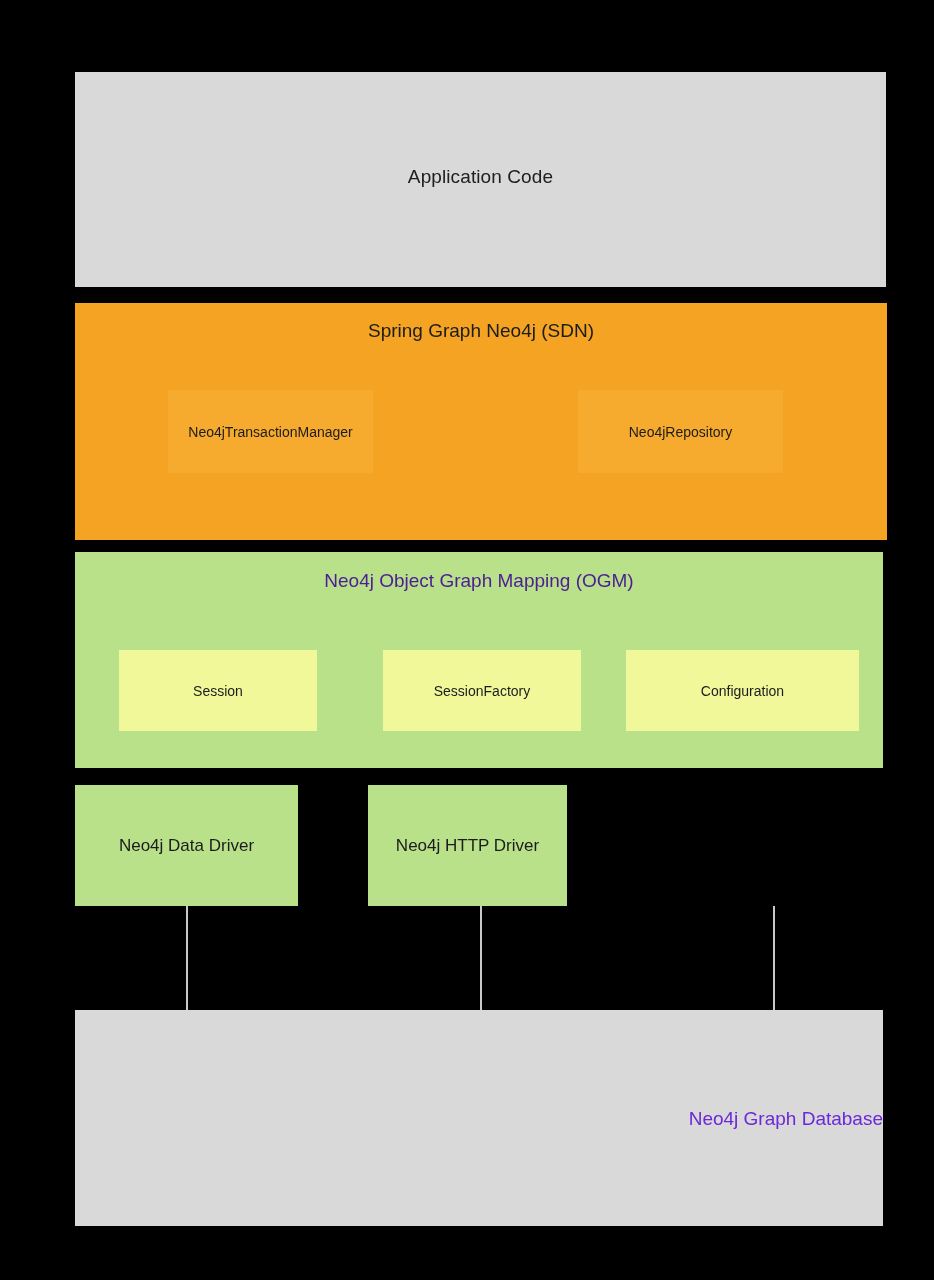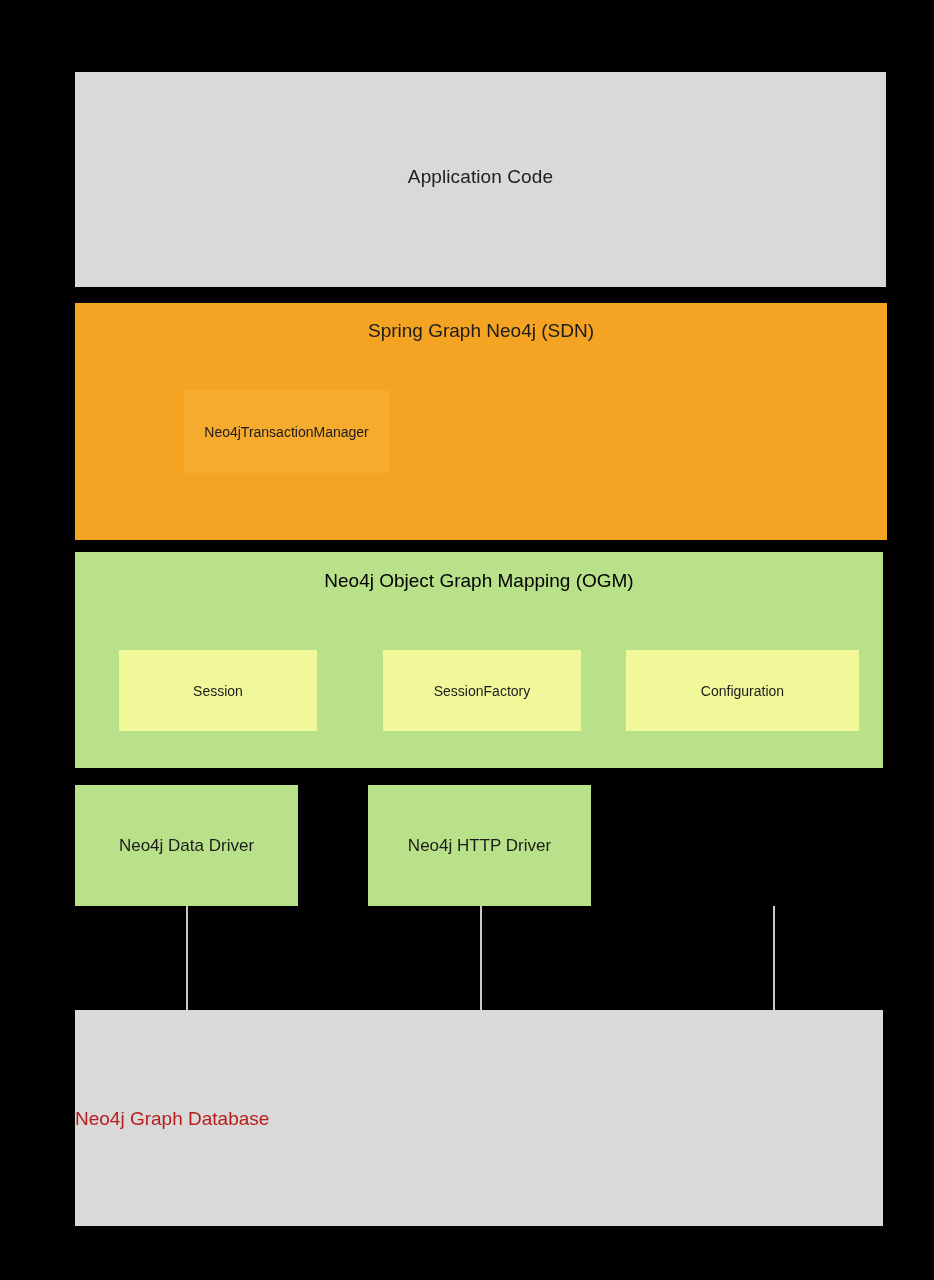--- a/index.html
+++ b/index.html
@@ -66,36 +66,36 @@
     position: absolute;
     background: #f6aa2e;
     top: 87px;
     height: 83px;
     display: flex;
     align-items: center;
     justify-content: center;
     font-size: 14px;
     color: #1c1c1c;
   }
-  #sdn-sub-txmgr { left: 109px;  width: 205px; }
+  #sdn-sub-txmgr { left: 93px;  width: 205px; }
   #sdn-sub-repo  { left: 503px;  width: 205px; }
 
   
   #ogm {
     left: 75px;  top: 552px;
     width: 808px; height: 216px;
     background: #b8e189;
   }
   #ogm .layer-title {
     position: absolute;
     left: 0; right: 0;
     top: 18px;
     text-align: center;
     font-size: 19px;
-    color: #000000;
+    color: #4c1d95;
   }
   .ogm-sub {
     position: absolute;
     top: 98px;
     height: 81px;
     background: #f0f89a;
     display: flex;
     align-items: center;
     justify-content: center;
     font-size: 14px;
@@ -112,21 +112,21 @@
     height: 121px;
     background: #b8e189;
     display: flex;
     align-items: center;
     justify-content: center;
     font-size: 17px;
     color: #1c1c1c;
     white-space: nowrap;
   }
   #driver-bolt     { left: 75px;  width: 223px; }
-  #driver-http     { left: 368px; width: 223px; }
+  #driver-http     { left: 368px; width: 199px; }
   #driver-embedded { left: 659px; width: 224px; }
 
   
   .connector {
     position: absolute;
     top: 906px;
     width: 2px;
     height: 104px;
     background: #c9c9c9;
   }
@@ -137,37 +137,38 @@
   
   #graph-db {
     left: 75px;  top: 1010px;
     width: 808px; height: 216px;
     background: #d9d9d9;
   }
   #graph-db .layer-title {
     position: absolute;
     left: 0; right: 0;
     top: 98px;
-    text-align: left;
+    text-align: right;
     font-size: 19px;
-    color: #b91c1c;
+    color: #6d28d9;
   }
 </style>
 </head>
 <body>
 
 <div class="stage">
 
   <div class="layer" id="app-code">
     <div class="layer-title">Application Code</div>
   </div>
 
   <div class="layer" id="sdn">
     <div class="layer-title">Spring Graph Neo4j (SDN)</div>
     <div class="sdn-sub" id="sdn-sub-txmgr">Neo4jTransactionManager</div>
+    <div class="sdn-sub" id="sdn-sub-repo">Neo4jRepository</div>
   </div>
 
   <div class="layer" id="ogm">
     <div class="layer-title">Neo4j Object Graph Mapping (OGM)</div>
     <div class="ogm-sub" id="ogm-sub-session">Session</div>
     <div class="ogm-sub" id="ogm-sub-factory">SessionFactory</div>
     <div class="ogm-sub" id="ogm-sub-config">Configuration</div>
   </div>
 
   <div class="driver" id="driver-bolt">Neo4j Data Driver</div>

